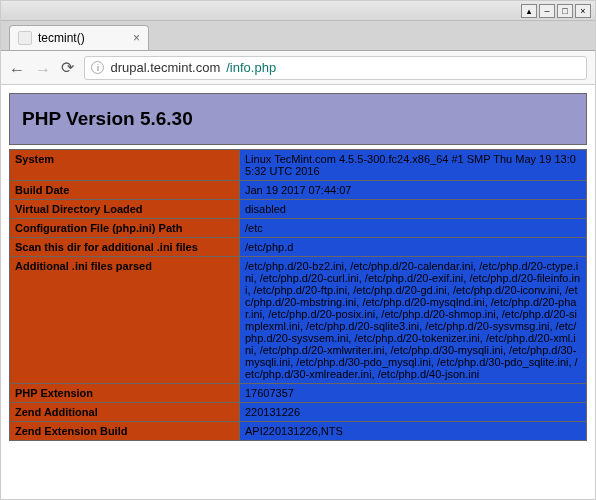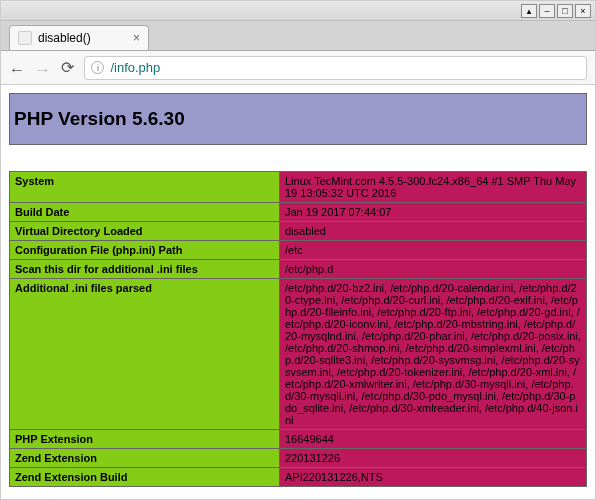--- a/index.html
+++ b/index.html
@@ -89,77 +89,78 @@
 .content {
   height: calc(500px - 20px - 30px - 34px);
   overflow-y: scroll;
   overflow-x: hidden;
   background: #fff;
   padding: 8px;
 }
 .php-header {
   background: #9999cc;
   border: 1px solid #666;
-  padding: 14px 4px;
-  margin-bottom: 26px;
+  padding: 14px 12px;
+  margin-bottom: 4px;
 }
 .php-header h1 {
   font-size: 19px;
   font-weight: bold;
   color: #000;
 }
 table {
   width: 100%;
   border-collapse: collapse;
   font-size: 11px;
 }
 td {
   border: 1px solid #666;
   padding: 3px 5px;
   vertical-align: top;
 }
 td.key {
-  background: #84cc16;
+  background: #c2410c;
   font-weight: bold;
-  width: 270px;
+  width: 230px;
   color: #000;
 }
 td.val {
-  background: #be185d;
+  background: #1d4ed8;
   color: #000;
   word-break: break-all;
 }
 ::-webkit-scrollbar { width: 14px; }
 ::-webkit-scrollbar-track { background: #f0f0f0; }
 ::-webkit-scrollbar-thumb { background: #c0c0c0; border: 1px solid #a0a0a0; }
 </style>
 </head>
 <body>
 
 <div class="window-controls">
   <div class="win-btn">▴</div>
   <div class="win-btn">–</div>
   <div class="win-btn">□</div>
   <div class="win-btn">×</div>
 </div>
 
 <div class="tab-bar">
   <div class="tab">
     <span style="width:14px;height:14px;border:1px solid #ccc;border-radius:2px;background:#eee;"></span>
-    <span>disabled()</span>
+    <span>tecmint()</span>
     <span class="tab-close">×</span>
   </div>
 </div>
 
 <div class="nav-bar">
   <span class="nav-icon">←</span>
   <span class="nav-icon" style="color:#bbb;">→</span>
   <span class="nav-icon">⟳</span>
   <div class="address-bar">
     <span style="color:#777;border:1px solid #aaa;border-radius:50%;width:13px;height:13px;font-size:9px;display:inline-flex;align-items:center;justify-content:center;">i</span>
+    <span class="url-domain">drupal.tecmint.com</span>
       <span class="url-path">/info.php</span>
   </div>
 </div>
 
 <div class="content">
   <div class="php-header">
     <h1>PHP Version 5.6.30</h1>
   </div>
   <table>
     <tbody id="info-rows">
@@ -182,24 +183,24 @@
         <tr>
           <td class="key">Scan this dir for additional .ini files</td>
           <td class="val">/etc/php.d</td>
         </tr>
         <tr>
           <td class="key">Additional .ini files parsed</td>
           <td class="val">/etc/php.d/20-bz2.ini, /etc/php.d/20-calendar.ini, /etc/php.d/20-ctype.ini, /etc/php.d/20-curl.ini, /etc/php.d/20-exif.ini, /etc/php.d/20-fileinfo.ini, /etc/php.d/20-ftp.ini, /etc/php.d/20-gd.ini, /etc/php.d/20-iconv.ini, /etc/php.d/20-mbstring.ini, /etc/php.d/20-mysqlnd.ini, /etc/php.d/20-phar.ini, /etc/php.d/20-posix.ini, /etc/php.d/20-shmop.ini, /etc/php.d/20-simplexml.ini, /etc/php.d/20-sqlite3.ini, /etc/php.d/20-sysvmsg.ini, /etc/php.d/20-sysvsem.ini, /etc/php.d/20-tokenizer.ini, /etc/php.d/20-xml.ini, /etc/php.d/20-xmlwriter.ini, /etc/php.d/30-mysqli.ini, /etc/php.d/30-mysqli.ini, /etc/php.d/30-pdo_mysql.ini, /etc/php.d/30-pdo_sqlite.ini, /etc/php.d/30-xmlreader.ini, /etc/php.d/40-json.ini</td>
         </tr>
         <tr>
           <td class="key">PHP Extension</td>
-          <td class="val">16649644</td>
-        </tr>
-        <tr>
-          <td class="key">Zend Extension</td>
+          <td class="val">17607357</td>
+        </tr>
+        <tr>
+          <td class="key">Zend Additional</td>
           <td class="val">220131226</td>
         </tr>
         <tr>
           <td class="key">Zend Extension Build</td>
           <td class="val">API220131226,NTS</td>
         </tr>
       </tbody>
   </table>
 </div>
 

